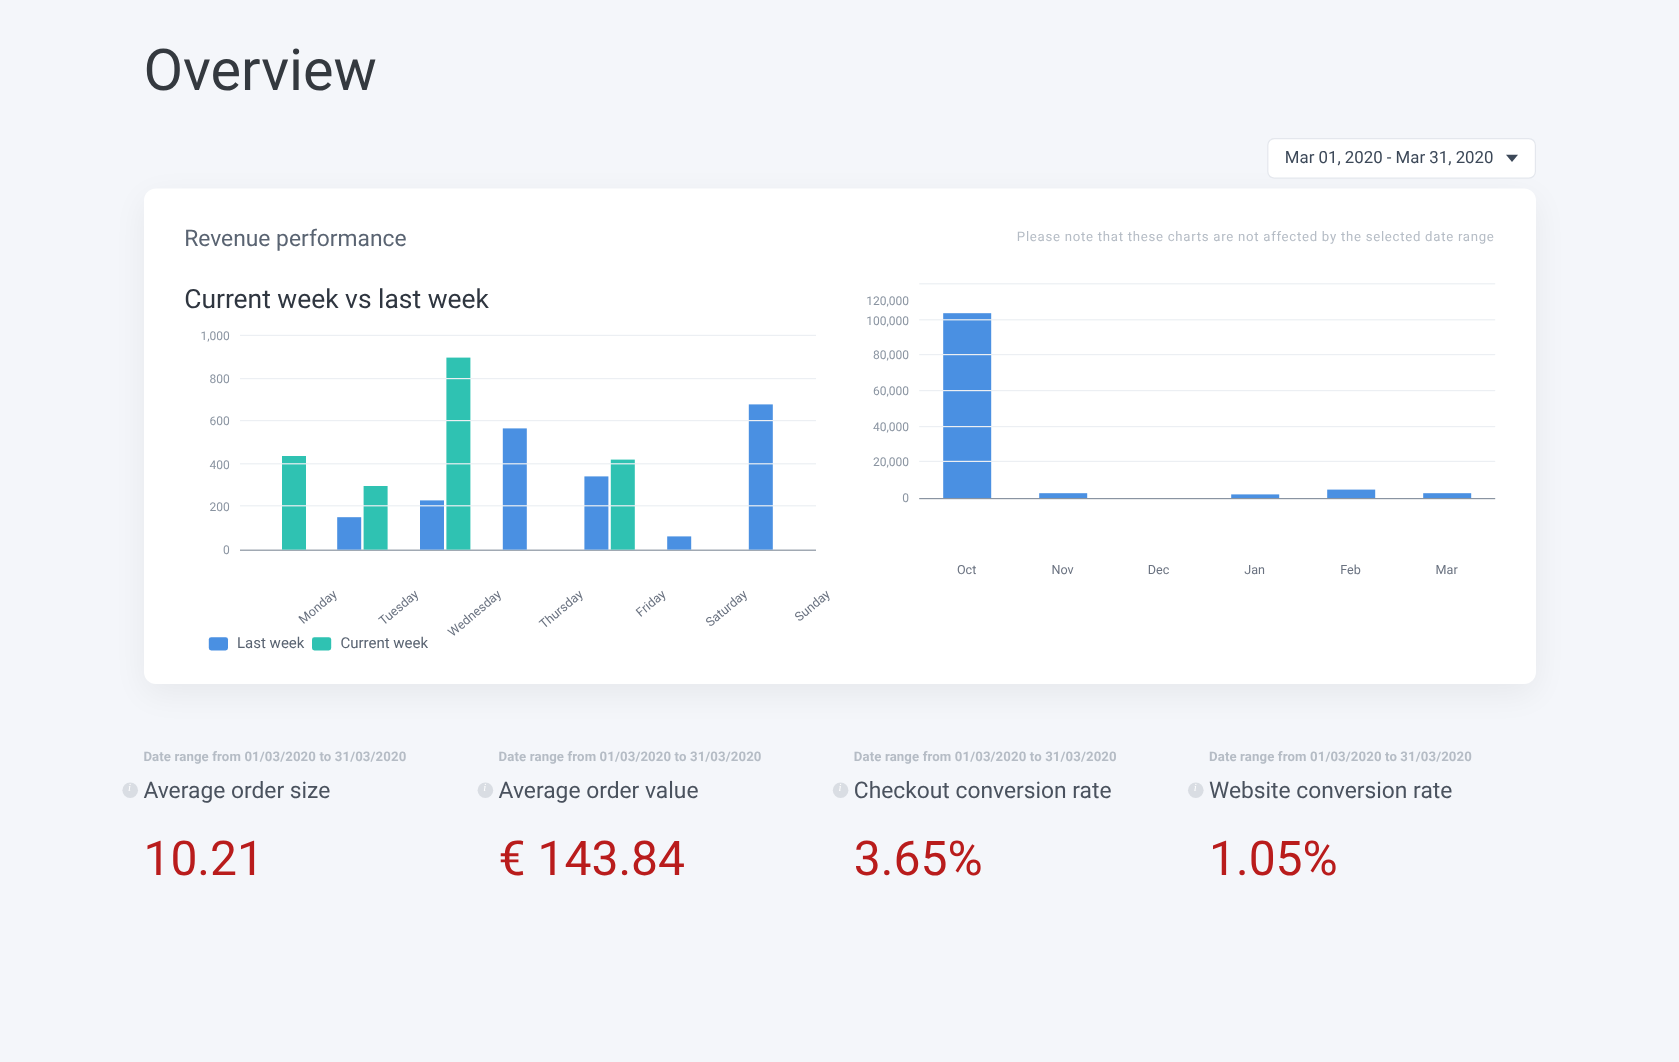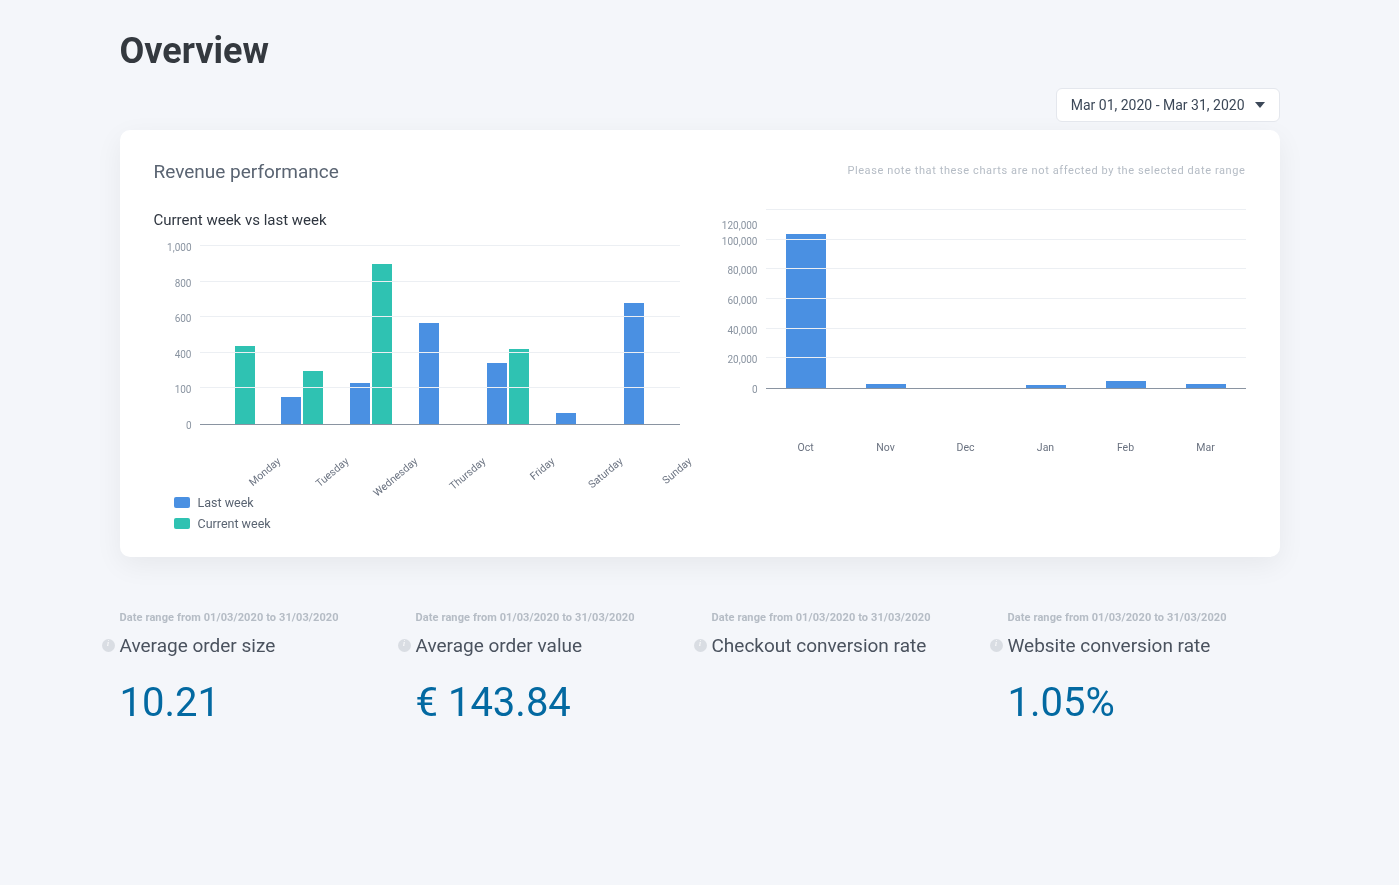--- a/index.html
+++ b/index.html
@@ -8,24 +8,24 @@
     background: #f4f6fa;
     color: #3c4858;
     padding: 30px 0;
   }
   .page {
     max-width: 1200px;
     margin: 0 auto;
     padding: 0 20px;
   }
   .page-title {
-    font-size: 36px;
-    font-weight: 700;
+    font-size: 48px;
+    font-weight: 400;
     color: #34393f;
-    margin-bottom: 16px;
+    margin-bottom: 28px;
   }
   .date-row {
     display: flex;
     justify-content: flex-end;
     margin-bottom: 8px;
   }
   .date-picker {
     background: #fff;
     border: 1px solid #e4e7ed;
     border-radius: 6px;
@@ -66,21 +66,21 @@
     color: #b5bcc5;
     letter-spacing: 0.6px;
     padding-top: 4px;
   }
   .charts-row {
     display: flex;
     gap: 40px;
   }
   .chart-block { flex: 1; }
   .chart-block h3 {
-    font-size: 15px;
+    font-size: 22px;
     font-weight: 400;
     color: #2f3640;
     margin-bottom: 18px;
   }
   .plot {
     position: relative;
     height: 200px;
     padding-left: 46px;
     padding-bottom: 0;
   }
@@ -143,21 +143,20 @@
     flex: 1;
     font-size: 10.5px;
     color: #6a7280;
     text-align: center;
     padding-top: 8px;
   }
   .legend {
     margin-top: 8px;
     padding-left: 20px;
     display: flex;
-    flex-direction: column;
     gap: 6px;
     font-size: 12.5px;
     color: #5a6472;
   }
   .legend-item { display: flex; align-items: center; gap: 8px; }
   .swatch {
     width: 16px; height: 11px; border-radius: 2px;
   }
   .swatch.last { background: #4a90e2; }
   .swatch.curr { background: #2fc2b2; }
@@ -203,21 +202,21 @@
     font-family: Georgia, serif;
   }
   .metric .label {
     font-size: 19px;
     font-weight: 400;
     color: #4a525e;
   }
   .metric .value {
     font-size: 40px;
     font-weight: 400;
-    color: #0369a1;
+    color: #b91c1c;
   }
 </style>
 </head>
 <body>
 
 <div class="page">
   <h1 class="page-title">Overview</h1>
 
   <div class="date-row">
     <div class="date-picker">
@@ -232,21 +231,21 @@
       <div class="card-note">Please note that these charts are not affected by the selected date range</div>
     </div>
 
     <div class="charts-row">
 
       <div class="chart-block">
         <h3>Current week vs last week</h3>
         <div class="plot">
           <div class="y-axis" id="yaxis-0">
               <div class="y-tick" style="bottom: 0px;">0</div>
-              <div class="y-tick" style="bottom: 35.6px;">100</div>
+              <div class="y-tick" style="bottom: 35.6px;">200</div>
               <div class="y-tick" style="bottom: 71.2px;">400</div>
               <div class="y-tick" style="bottom: 106.8px;">600</div>
               <div class="y-tick" style="bottom: 142.4px;">800</div>
               <div class="y-tick" style="bottom: 178px;">1,000</div>
             </div>
           <div class="plot-area" id="plot-0">
             <div class="bars-row" id="bars-0">
                 <div class="cat">
                   <div class="bar last" title="Last week: 0" style="height: 0px;"></div>
                   <div class="bar curr" title="Current week: 440" style="height: 78.32px;"></div>
@@ -372,20 +371,21 @@
           <span class="label">Average order value</span>
         </div>
         <div class="value">€ 143.84</div>
       </div>
       <div class="metric">
         <div class="range">Date range from 01/03/2020 to 31/03/2020</div>
         <div class="label-row">
           <span class="info-dot"></span>
           <span class="label">Checkout conversion rate</span>
         </div>
+        <div class="value">3.65%</div>
       </div>
       <div class="metric">
         <div class="range">Date range from 01/03/2020 to 31/03/2020</div>
         <div class="label-row">
           <span class="info-dot"></span>
           <span class="label">Website conversion rate</span>
         </div>
         <div class="value">1.05%</div>
       </div>
     </div>

